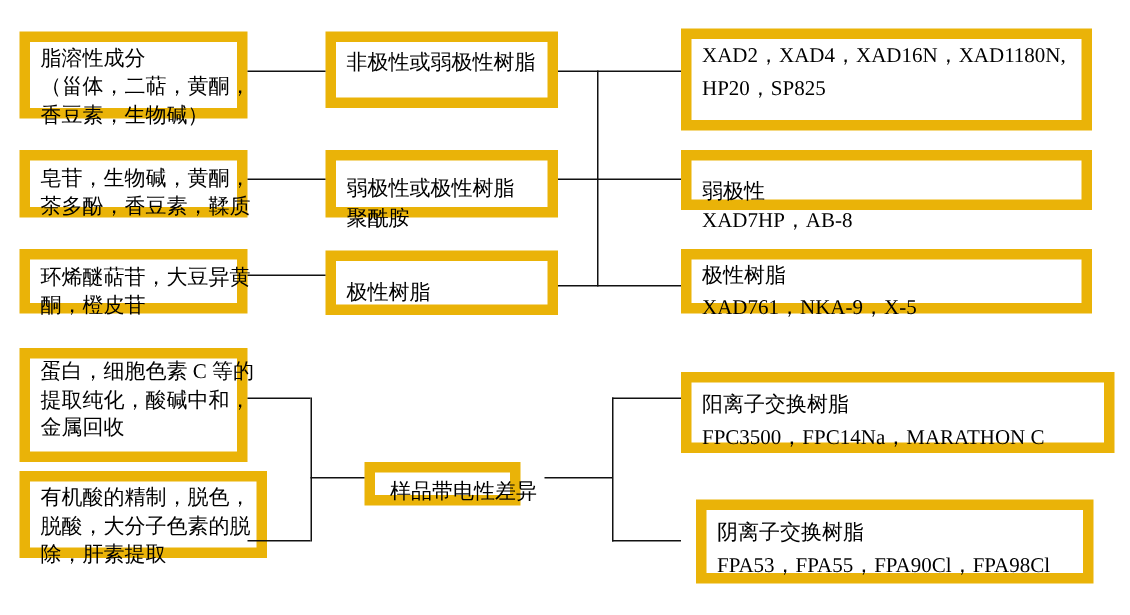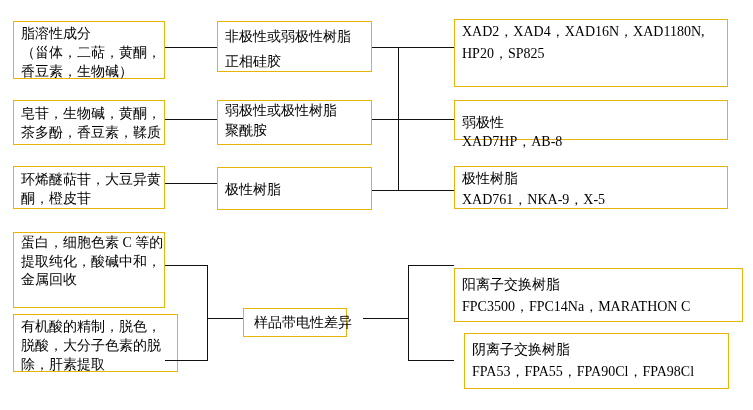--- a/index.html
+++ b/index.html
@@ -12,38 +12,38 @@
     width: 753px;
     height: 410px;
     background: #ffffff;
     font-family: "Liberation Serif", "DejaVu Serif", serif;
     color: #000000;
     font-size: 14px;
     overflow: hidden;
   }
   .box {
     position: absolute;
-    border: 1px solid #eab308;
+    border: 7px solid #eab308;
     background: #ffffff;
     box-sizing: border-box;
     padding: 2px 3px 0 7px;
   }
   .ln {
     white-space: nowrap;
     line-height: 19px;
   }
   
   .m1 .ln { line-height: 25px; }
   .m2 .ln { line-height: 20px; }
   .m3 { padding-top: 12px; }
   .m4 { padding-top: 4px; padding-left: 10px; }
   .r1 .ln { line-height: 22px; }
   .r2 .ln { line-height: 19px; }
   .r3 .ln { line-height: 21px; }
-  .r4 { padding-top: 5px; margin-top: 20px; }
+  .r4 { padding-top: 5px; }
   .r4 .ln { line-height: 22px; }
   .r5 { padding-top: 5px; }
   .r5 .ln { line-height: 22px; }
   .l4 .ln { line-height: 18.5px; }
   .hline, .vline {
     position: absolute;
     background: #111111;
   }
   .hline { height: 1px; }
   .vline { width: 1px; }
@@ -76,24 +76,23 @@
   </div>
 
   <div class="box l5" style="left:13px;top:314px;width:165px;height:58px">
     <div class="ln">有机酸的精制，脱色，</div>
     <div class="ln">脱酸，大分子色素的脱</div>
     <div class="ln">除，肝素提取</div>
   </div>
 
   <div class="box m1" style="left:217px;top:21px;width:155px;height:51px">
     <div class="ln">非极性或弱极性树脂</div>
-    <div class="ln">正相硅胶</div>
   </div>
 
-  <div class="box m2" style="left:217px;top:100px;width:155px;height:45px;padding-top:0">
+  <div class="box m2" style="left:217px;top:100px;width:155px;height:45px;padding-top:10px">
     <div class="ln">弱极性或极性树脂</div>
     <div class="ln">聚酰胺</div>
   </div>
 
   <div class="box m3" style="left:217px;top:167px;width:155px;height:43px">
     <div class="ln">极性树脂</div>
   </div>
 
   <div class="box m4" style="left:243px;top:308px;width:104px;height:29px">
     <div class="ln">样品带电性差异</div>

